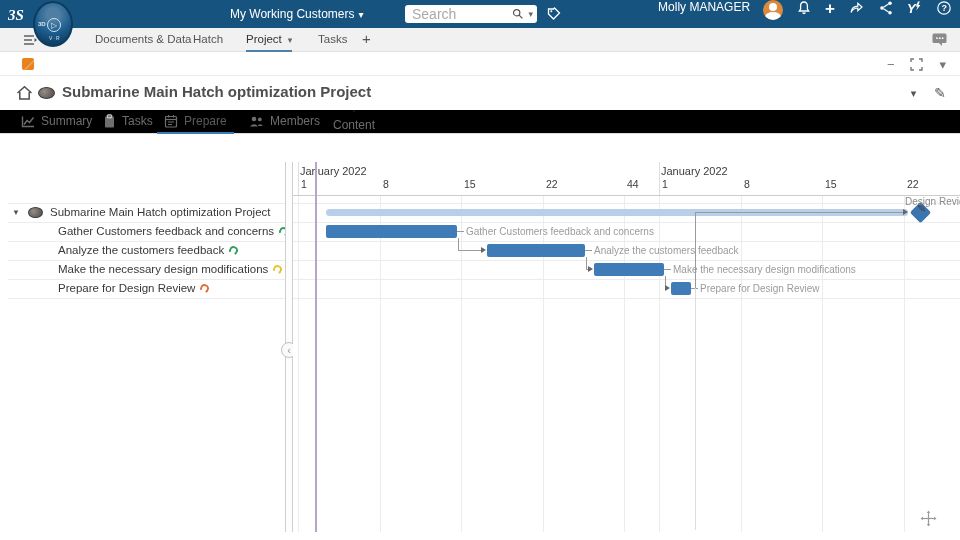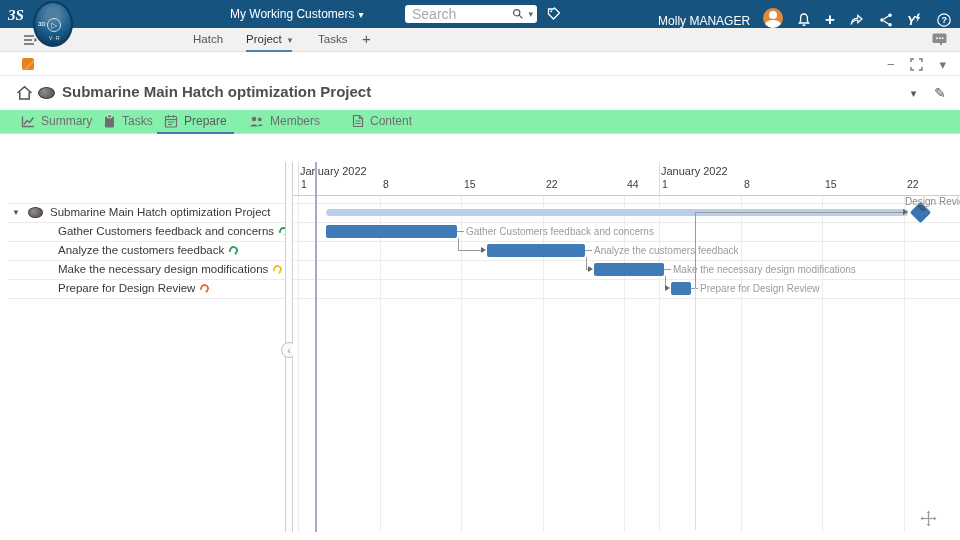--- a/index.html
+++ b/index.html
@@ -21,21 +21,21 @@
   .brand b { font-weight:bold; }
   .dash-sel { position:absolute; left:230px; top:7px; font-size:12px; white-space:nowrap; cursor:pointer; }
   .dash-sel .chev { font-size:10px; margin-left:4px; }
   .searchbox { position:absolute; left:405px; top:5px; width:132px; height:18px; background:#fff;
     border-radius:3px; display:flex; align-items:center; padding:0 4px 0 7px; }
   .searchbox input { border:none; outline:none; flex:1; min-width:0; font-size:14px; color:#333;
     font-family:inherit; background:transparent; }
   .searchbox input::placeholder { color:#a9a9a9; }
   .searchbox .chev { color:#666; font-size:9px; margin-left:3px; }
   .tagbtn { position:absolute; left:546px; top:6px; cursor:pointer; }
-  .right-cluster { position:absolute; right:8px; top:0; height:28px; display:flex; align-items:flex-end; gap:13px; }
+  .right-cluster { position:absolute; right:8px; top:0; height:28px; display:flex; align-items:flex-start; gap:13px; }
   .uname { font-size:12px; white-space:nowrap; }
   .avatar { width:20px; height:20px; border-radius:50%; background:var(--avatar-orange,#dd8a3d); position:relative; overflow:hidden; }
   .avatar:before { content:""; position:absolute; left:6px; top:3px; width:8px; height:8px; border-radius:50%; background:#fff; }
   .avatar:after { content:""; position:absolute; left:2px; top:12px; width:16px; height:10px; border-radius:50% 50% 0 0; background:#fff; }
   .tico { cursor:pointer; display:flex; align-items:center; }
   .plus-glyph { font-size:17px; font-weight:bold; line-height:1; cursor:pointer; }
 
   
   #tabbar { position:relative; height:24px; background:#f1f1f1; border-bottom:1px solid #e0e0e0; color:#555; z-index:10; }
   .menu-ic { position:absolute; left:22px; top:5px; cursor:pointer; }
@@ -58,21 +58,21 @@
   .home-ic { position:absolute; left:16px; top:9px; cursor:pointer; }
   .oval-ic { position:absolute; left:38px; top:11px; width:17px; height:12px; border-radius:50%;
     background:radial-gradient(circle at 35% 35%, #948c88, #4e4a48); border:1px solid #3d3a38; }
   .page-title { position:absolute; left:62px; top:7px; font-size:15px; font-weight:bold; color:#4f4f4f; white-space:nowrap; }
   .trow-icons { position:absolute; right:14px; top:0; height:34px; display:flex; align-items:center; gap:18px; color:#555; }
   .trow-icons .ic { cursor:pointer; }
   .chev-sm { font-size:11px; }
   .pencil { font-size:14px; }
 
   
-  #viewtabs { position:relative; height:24px; background:#86efac; border-bottom:1px solid #dcdcdc; }
+  #viewtabs { position:relative; height:24px; background:#000000; border-bottom:1px solid #dcdcdc; }
   .vtab { position:absolute; top:0; height:24px; display:flex; align-items:center; gap:6px; padding:0 7px;
     font-size:12px; color:#6e6e6e; cursor:pointer; border-bottom:2px solid transparent; white-space:nowrap; }
   .vtab.active { border-bottom-color:var(--accent-blue,#3c7cb4); color:#5c5c5c; }
 
   
   #toolsrow { position:relative; height:28px; background:#fff; }
   .tool { position:absolute; cursor:pointer; color:#777; }
   #slider { position:absolute; left:815px; top:146px; width:86px; height:4px; background:#cfcfcf; border-radius:2px; cursor:pointer; }
   #slider .fill { position:absolute; left:0; top:0; height:4px; background:var(--accent-blue,#4e80b3); border-radius:2px; }
   #slider .thumb { position:absolute; top:-5px; width:13px; height:13px; border-radius:50%;
@@ -183,20 +183,21 @@
 
 <div id="tabbar">
   <span class="menu-ic">
     <svg class="ic-svg" width="16" height="14" viewBox="0 0 16 14">
         <line x1="2" y1="3" x2="12" y2="3" stroke="#555" stroke-width="1.4"></line>
         <line x1="2" y1="7" x2="10" y2="7" stroke="#555" stroke-width="1.4"></line>
         <line x1="2" y1="11" x2="12" y2="11" stroke="#555" stroke-width="1.4"></line>
         <polygon points="12.5,5 15,7 12.5,9" fill="#555"></polygon>
       </svg>
   </span>
+  <span class="dtab" style="left:95px;">Documents &amp; Data</span>
   <span class="dtab" style="left:193px;">Hatch</span>
   <span class="dtab active" style="left:246px;"><span>Project</span><span class="chev">▾</span></span>
   <span class="dtab" style="left:318px;">Tasks</span>
   <span class="tab-add">+</span>
   <span class="comment-ic">
     <svg class="ic-svg" width="17" height="15" viewBox="0 0 17 15">
         <rect x="1.5" y="1.5" width="14" height="9.5" rx="1.5" fill="#8a8a8a"></rect>
         <polygon points="11,10.5 11,14 7.5,10.5" fill="#8a8a8a"></polygon>
         <circle cx="6" cy="6.2" r="0.9" fill="#fff"></circle>
         <circle cx="8.8" cy="6.2" r="0.9" fill="#fff"></circle>
@@ -264,21 +265,21 @@
   </span>
   <span class="vtab" style="left:242px;">
     <svg class="ic-svg" width="15" height="13" viewBox="0 0 15 13">
         <circle cx="5" cy="4" r="2.3" fill="#6e6e6e"></circle>
         <path d="M1 11.5 Q5 6.8 9 11.5 Z" fill="#6e6e6e"></path>
         <circle cx="10.8" cy="4.4" r="1.9" fill="#6e6e6e"></circle>
         <path d="M8.7 11 Q10.8 7.4 14 11 Z" fill="#6e6e6e"></path>
       </svg>
     <span>Members</span>
   </span>
-  <span class="vtab" style="left:345px;">
+  <span class="vtab" style="left:326px;flex-direction:column;">
     <svg class="ic-svg" width="12" height="14" viewBox="0 0 12 14" fill="none" stroke="#6e6e6e" stroke-width="1.2">
         <path d="M1.5 1.5 H7.5 L10.5 4.5 V12.5 H1.5 Z"></path>
         <path d="M7.5 1.5 V4.5 H10.5"></path>
         <line x1="3.5" y1="7" x2="8.5" y2="7" stroke-width="1"></line>
         <line x1="3.5" y1="9.5" x2="8.5" y2="9.5" stroke-width="1"></line>
       </svg>
     <span>Content</span>
   </span>
 </div>
 

